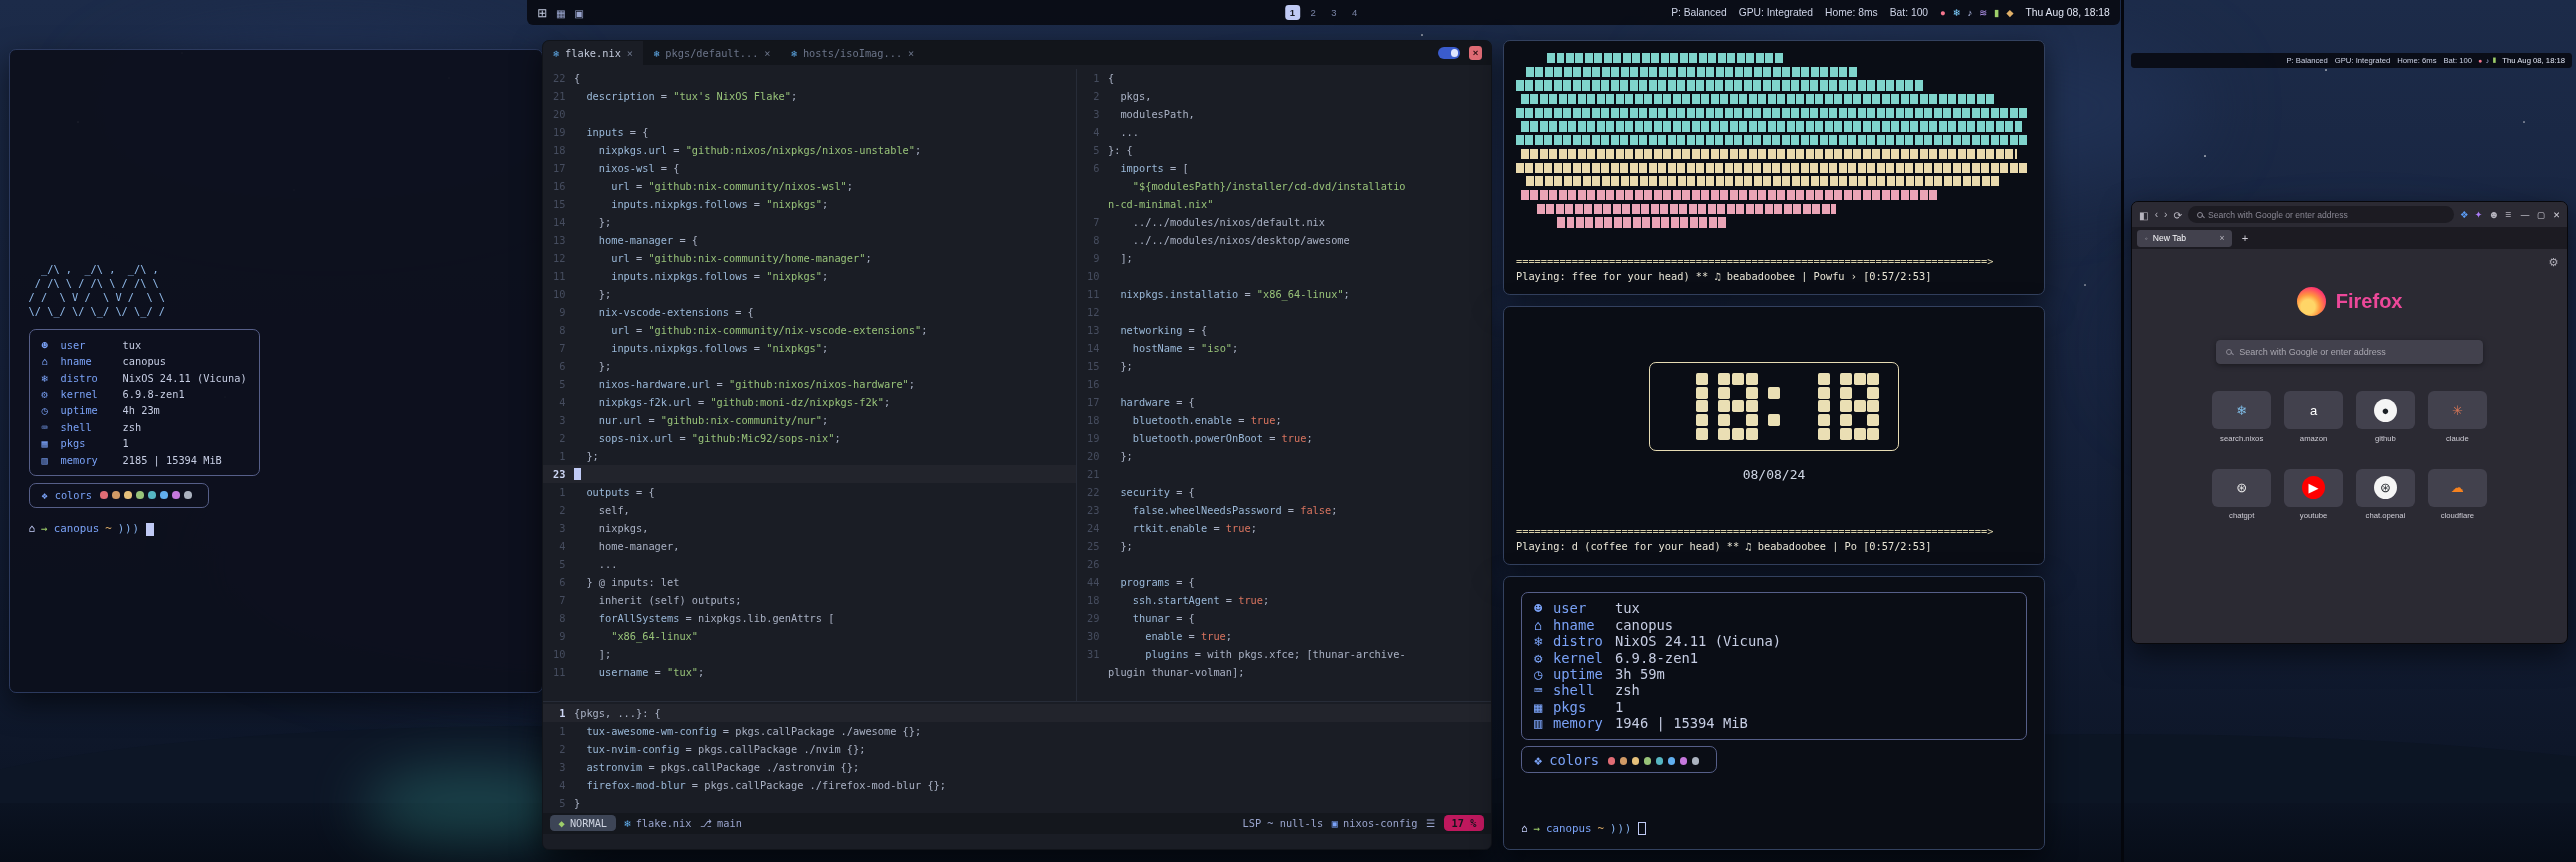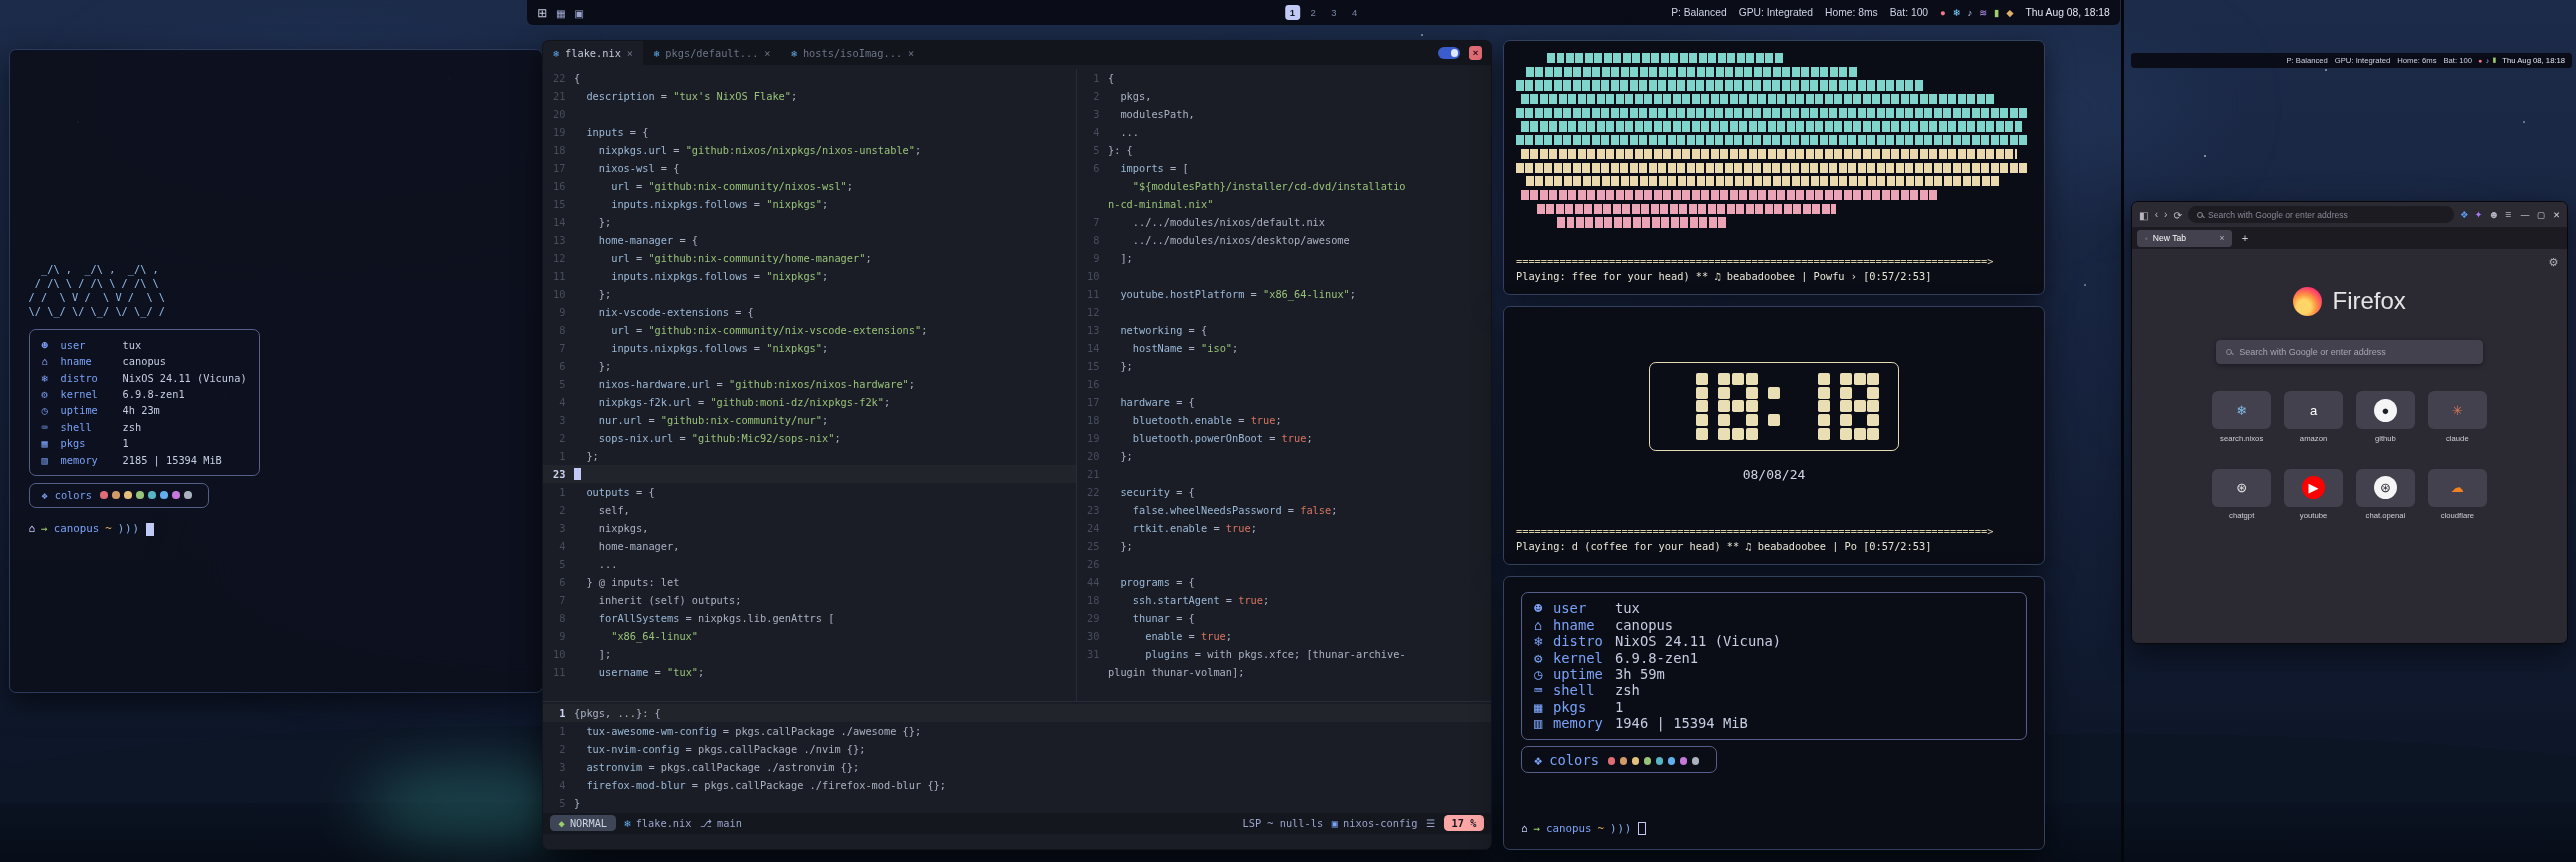--- a/index.html
+++ b/index.html
@@ -106,21 +106,21 @@
   .has-cursor::after { content:""; display:inline-block; width:6.9px; height:12px;
     background:#c0caf5; vertical-align:-1.7px; }
   #bottom-split { height:112px; border-top:0.9px solid #272c38; flex-shrink:0; padding-top:1.7px; }
   #statusline { height:20.7px; background:#14171d; display:flex; align-items:center; gap:8.6px;
     padding:0 6.9px; flex-shrink:0; font-family:"DejaVu Sans Mono", monospace; font-size:10.3px; }
   .sl-chip { display:flex; align-items:center; gap:5.2px; background:#3d4556; color:#cdd3e0;
     border-radius:4.3px; padding:1.7px 8.6px; }
   .sl-item { display:flex; align-items:center; gap:5.2px; color:#9aa5ce; }
   .sl-icon-blue { color:#7aa2f7; } .sl-icon-green { color:#9ece6a; } .sl-icon-cyan { color:#61afef; }
   .sl-spacer { flex:1; }
-  .sl-percent { background:#fca5a5; color:#10141b; border-radius:4.3px; padding:1.7px 7.7px; font-weight:bold; }
+  .sl-percent { background:#be185d; color:#10141b; border-radius:4.3px; padding:1.7px 7.7px; font-weight:bold; }
   #cmdline { height:15.5px; flex-shrink:0; background:#1a1d25; }
   
   .panel { background:#0a0d15; border:0.9px solid #33415f; padding:12px 12px;
     display:flex; flex-direction:column; font-family:"DejaVu Sans Mono", monospace; }
   #panel-music { left:1503px; top:40px; width:542px; height:255px; }
   #panel-clock { left:1503px; top:306px; width:542px; height:259px; padding-top:13.8px; }
   #panel-fetch { left:1503px; top:576px; width:542px; height:274px; padding:13.8px 17px; }
   .cava-row { height:10.3px; margin-bottom:3.4px; position:relative; }
   .cava-row::after { content:""; position:absolute; inset:0;
     background:repeating-linear-gradient(90deg, transparent 0 7.7px, #0a0d15 7.7px 9.5px); }
@@ -154,21 +154,21 @@
   #ff-tab { height:16.4px; background:#42414d; border-radius:3.4px; display:flex; align-items:center;
     gap:5.2px; padding:0 7.7px; color:#fbfbfe; font-size:8.6px; min-width:95px; }
   .ff-tab-favicon { color:#b6b4be; font-size:7.7px; }
   .ff-tab-close { margin-left:auto; color:#b6b4be; }
   #ff-newtab-btn { color:#cfcdd6; font-size:11.2px; padding:0 4.3px; }
   #ff-content { flex:1; position:relative; display:flex; flex-direction:column; align-items:center; }
   #ff-gear { position:absolute; right:8.6px; top:6.9px; color:#b0aeb8; font-size:11.2px; }
   #ff-brand-row { margin-top:38px; display:flex; align-items:center; gap:10.3px; }
   #ff-logo { width:29px; height:29px; border-radius:50%;
     background:radial-gradient(circle at 38% 68%, #ffd567 0 26%, #ff9640 45%, #ff3d6a 72%, #b5007f 100%); }
-  #ff-brand { color:#e5e5e5; font-size:24px; font-weight:normal; }
+  #ff-brand { color:#ec4899; font-size:20px; font-weight:bold; }
   #ff-search { margin-top:24px; width:267px; height:24px; background:#42414d; border-radius:4.3px;
     box-shadow:0 1.7px 5.2px rgba(0,0,0,.35); display:flex; align-items:center; gap:6.9px; padding:0 10.3px;
     color:#a9a7b0; font-size:9px; }
   #ff-grid { margin-top:27.6px; display:grid; grid-template-columns:repeat(4,65px); gap:26px 6.9px; }
   .tile { display:flex; flex-direction:column; align-items:center; }
   .tile-card { width:59px; height:38px; background:#42414d; border-radius:6px;
     display:flex; align-items:center; justify-content:center; }
   .tile-badge { width:23px; height:23px; border-radius:50%; display:flex; align-items:center;
     justify-content:center; }
   .tile-glyph { font-size:13px; line-height:1; }
@@ -581,21 +581,21 @@
           <span class="code-text">  ];</span>
         </div>
 
         <div class="code-row">
           <span class="gutter">10</span>
           <span class="code-text"></span>
         </div>
 
         <div class="code-row">
           <span class="gutter">11</span>
-          <span class="code-text">  <span class="tok-p">youtube.hostPlatform</span> = <span class="tok-s">"x86_64-linux"</span>;</span>
+          <span class="code-text">  <span class="tok-p">nixpkgs.installatio</span> = <span class="tok-s">"x86_64-linux"</span>;</span>
         </div>
 
         <div class="code-row">
           <span class="gutter">12</span>
           <span class="code-text"></span>
         </div>
 
         <div class="code-row">
           <span class="gutter">13</span>
           <span class="code-text">  <span class="tok-p">networking</span> = {</span>

